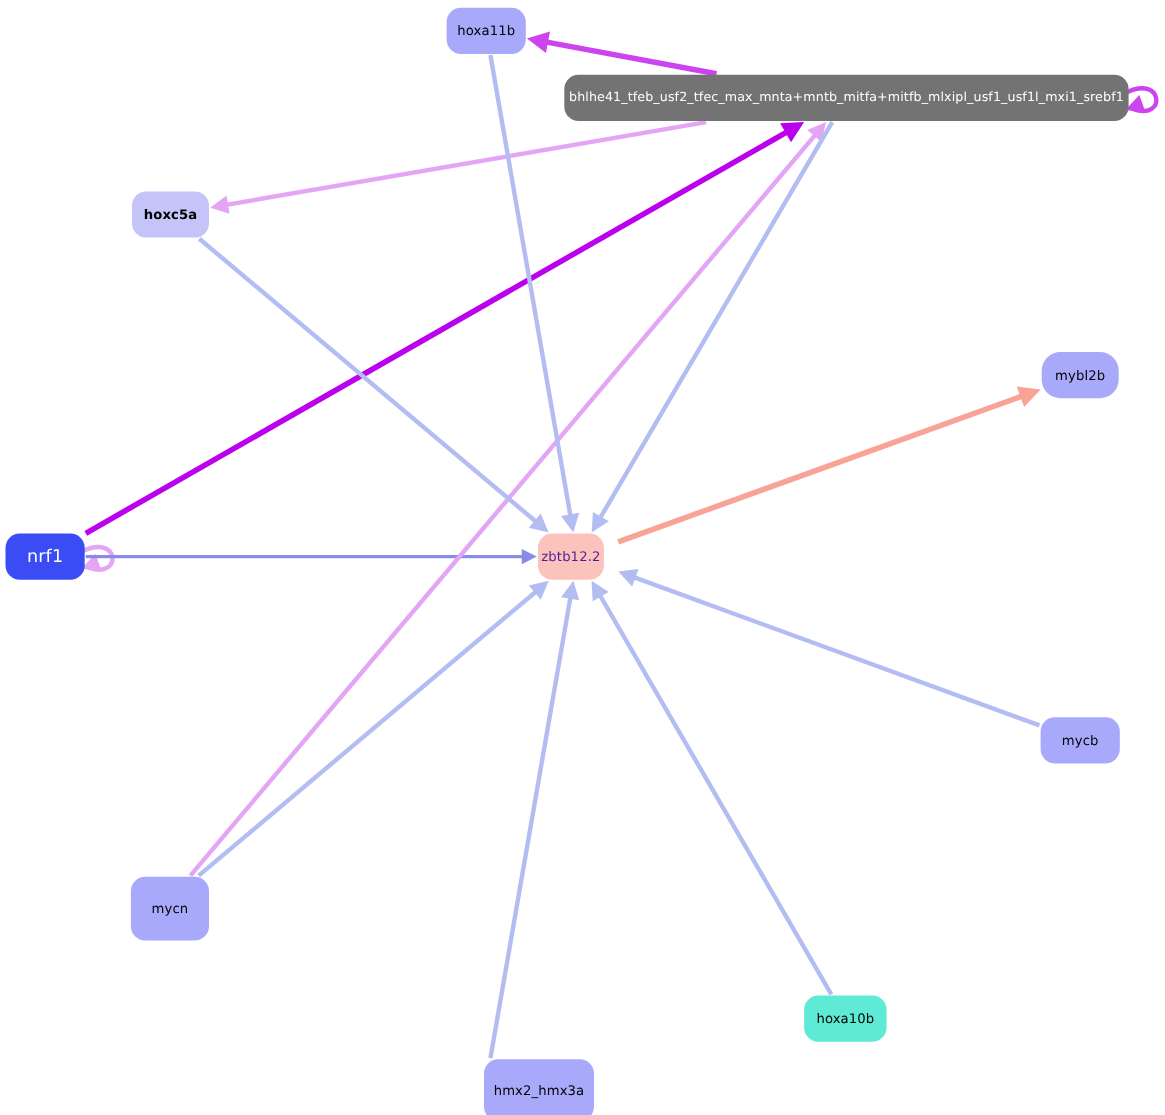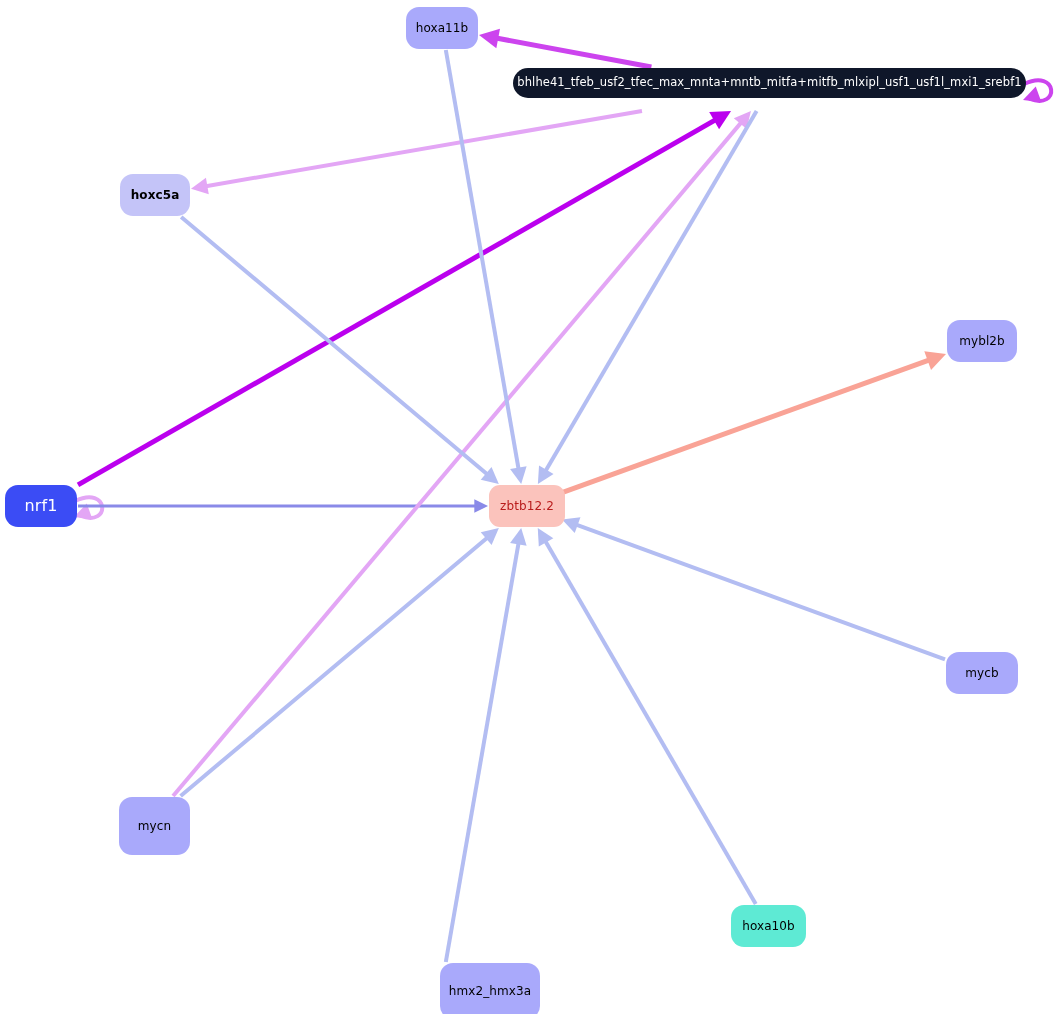--- a/index.html
+++ b/index.html
@@ -106,33 +106,33 @@
       <polygon points="562,519.5207877461706 580.474699932342,517.328651251807 574.7084725288289,533.1080879189054" fill="#b3bdf2"></polygon>
       <g>
         <line x1="562" y1="492.64113785557987" x2="930.960251133895" y2="359.42791808076" stroke="#f9a396" stroke-width="5" stroke-linecap="butt"></line>
       </g>
       <polygon points="946,353.99781181619255 931.0378020289805,369.97858563588045 924.2798836634464,351.26119961740085" fill="#f9a396"></polygon>
     </svg>
   <div id="node-layer">
       <div class="gnode" style="left: 406px; top: 7px; width: 72px; height: 42px; background: rgb(169, 169, 251); color: rgb(0, 0, 0); font-size: 12px;">
         <span class="nlabel">hoxa11b</span>
       </div>
-      <div class="gnode" style="left: 513px; top: 68px; width: 513px; height: 30px; background: #0f172a; color: rgb(255, 255, 255); font-size: 11.5px; border-radius: 17px;">
+      <div class="gnode" style="left: 513px; top: 68px; width: 513px; height: 42px; background: #737373; color: rgb(255, 255, 255); font-size: 11.5px;">
         <span class="nlabel">bhlhe41_tfeb_usf2_tfec_max_mnta+mntb_mitfa+mitfb_mlxipl_usf1_usf1l_mxi1_srebf1</span>
       </div>
       <div class="gnode" style="left: 120px; top: 174px; width: 70px; height: 42px; background: rgb(196, 196, 248); color: rgb(0, 0, 0); font-size: 12px; font-weight: bold;">
         <span class="nlabel">hoxc5a</span>
       </div>
-      <div class="gnode" style="left: 947px; top: 320px; width: 70px; height: 42px; background: rgb(169, 169, 251); color: rgb(0, 0, 0); font-size: 12px;">
+      <div class="gnode" style="left: 947px; top: 320px; width: 70px; height: 42px; background: rgb(169, 169, 251); color: rgb(0, 0, 0); font-size: 12px; border-radius: 17px;">
         <span class="nlabel">mybl2b</span>
       </div>
       <div class="gnode" style="left: 5px; top: 485px; width: 72px; height: 42px; background: rgb(59, 76, 245); color: rgb(255, 255, 255); font-size: 16px;">
         <span class="nlabel">nrf1</span>
       </div>
-      <div class="gnode" style="left: 489px; top: 485px; width: 76px; height: 42px; background: rgb(251, 195, 188); color: #b91c1c; font-size: 12px; border-radius: 11px;">
+      <div class="gnode" style="left: 489px; top: 485px; width: 60px; height: 42px; background: rgb(251, 195, 188); color: #4c1d95; font-size: 12px;">
         <span class="nlabel">zbtb12.2</span>
       </div>
       <div class="gnode" style="left: 946px; top: 652px; width: 72px; height: 42px; background: rgb(169, 169, 251); color: rgb(0, 0, 0); font-size: 12px;">
         <span class="nlabel">mycb</span>
       </div>
       <div class="gnode" style="left: 119px; top: 797px; width: 71px; height: 58px; background: rgb(169, 169, 251); color: rgb(0, 0, 0); font-size: 12px;">
         <span class="nlabel">mycn</span>
       </div>
       <div class="gnode" style="left: 731px; top: 905px; width: 75px; height: 42px; background: #5eead4; color: rgb(0, 0, 0); font-size: 12px;">
         <span class="nlabel">hoxa10b</span>

